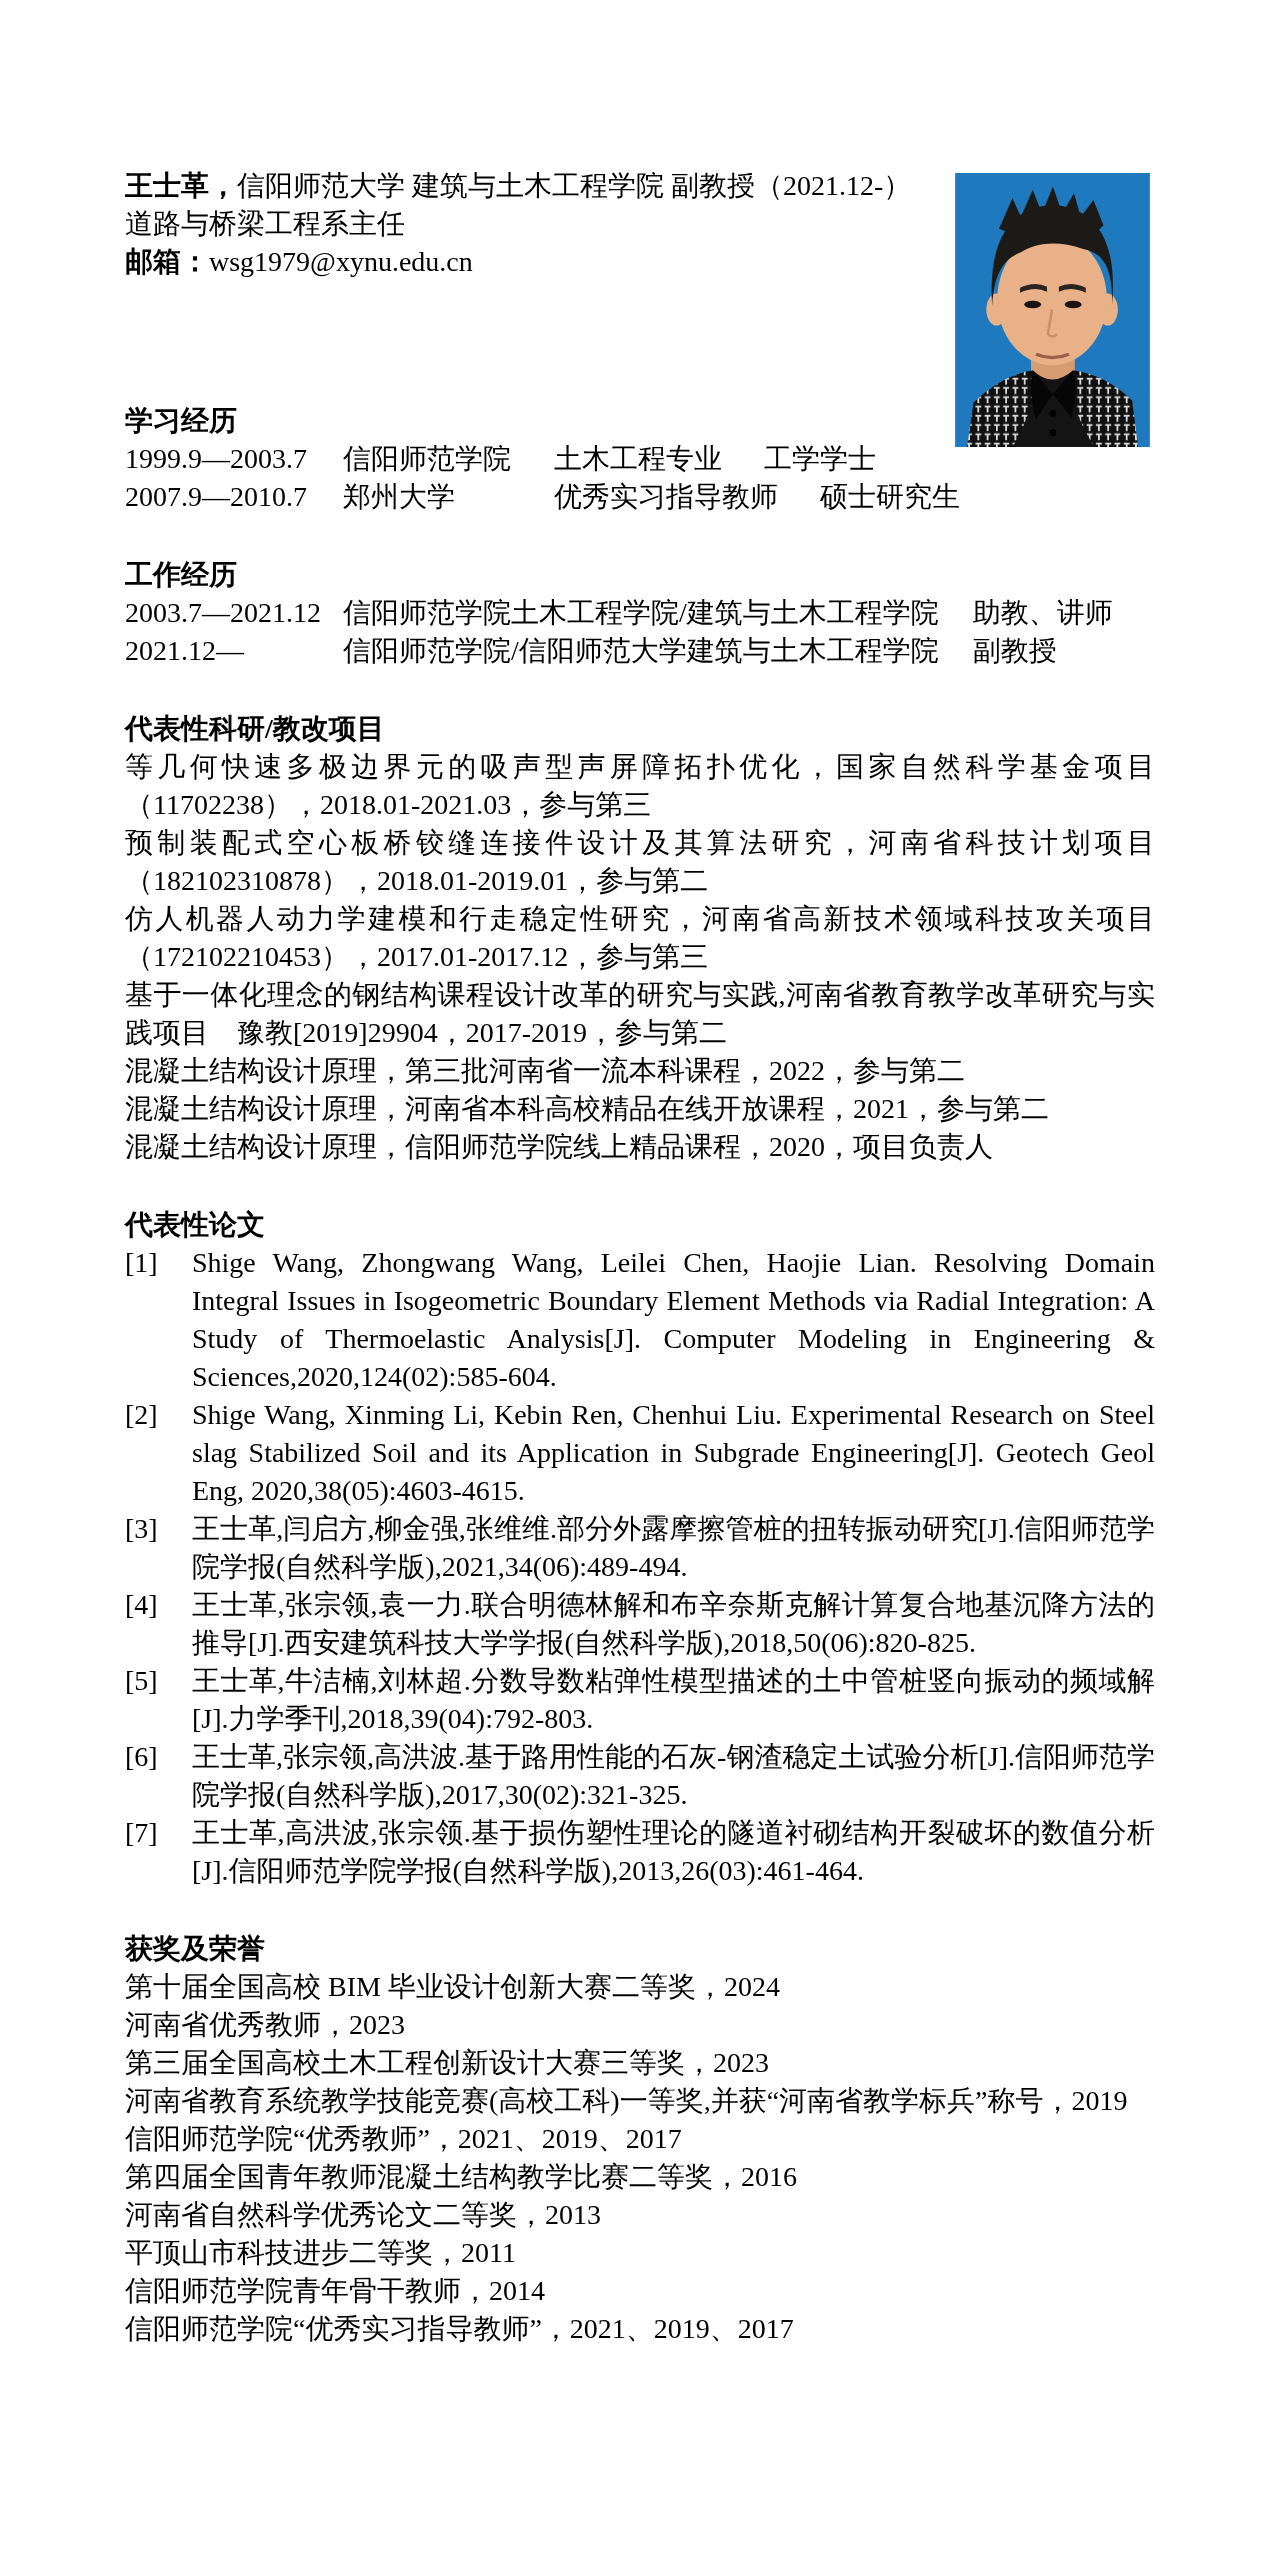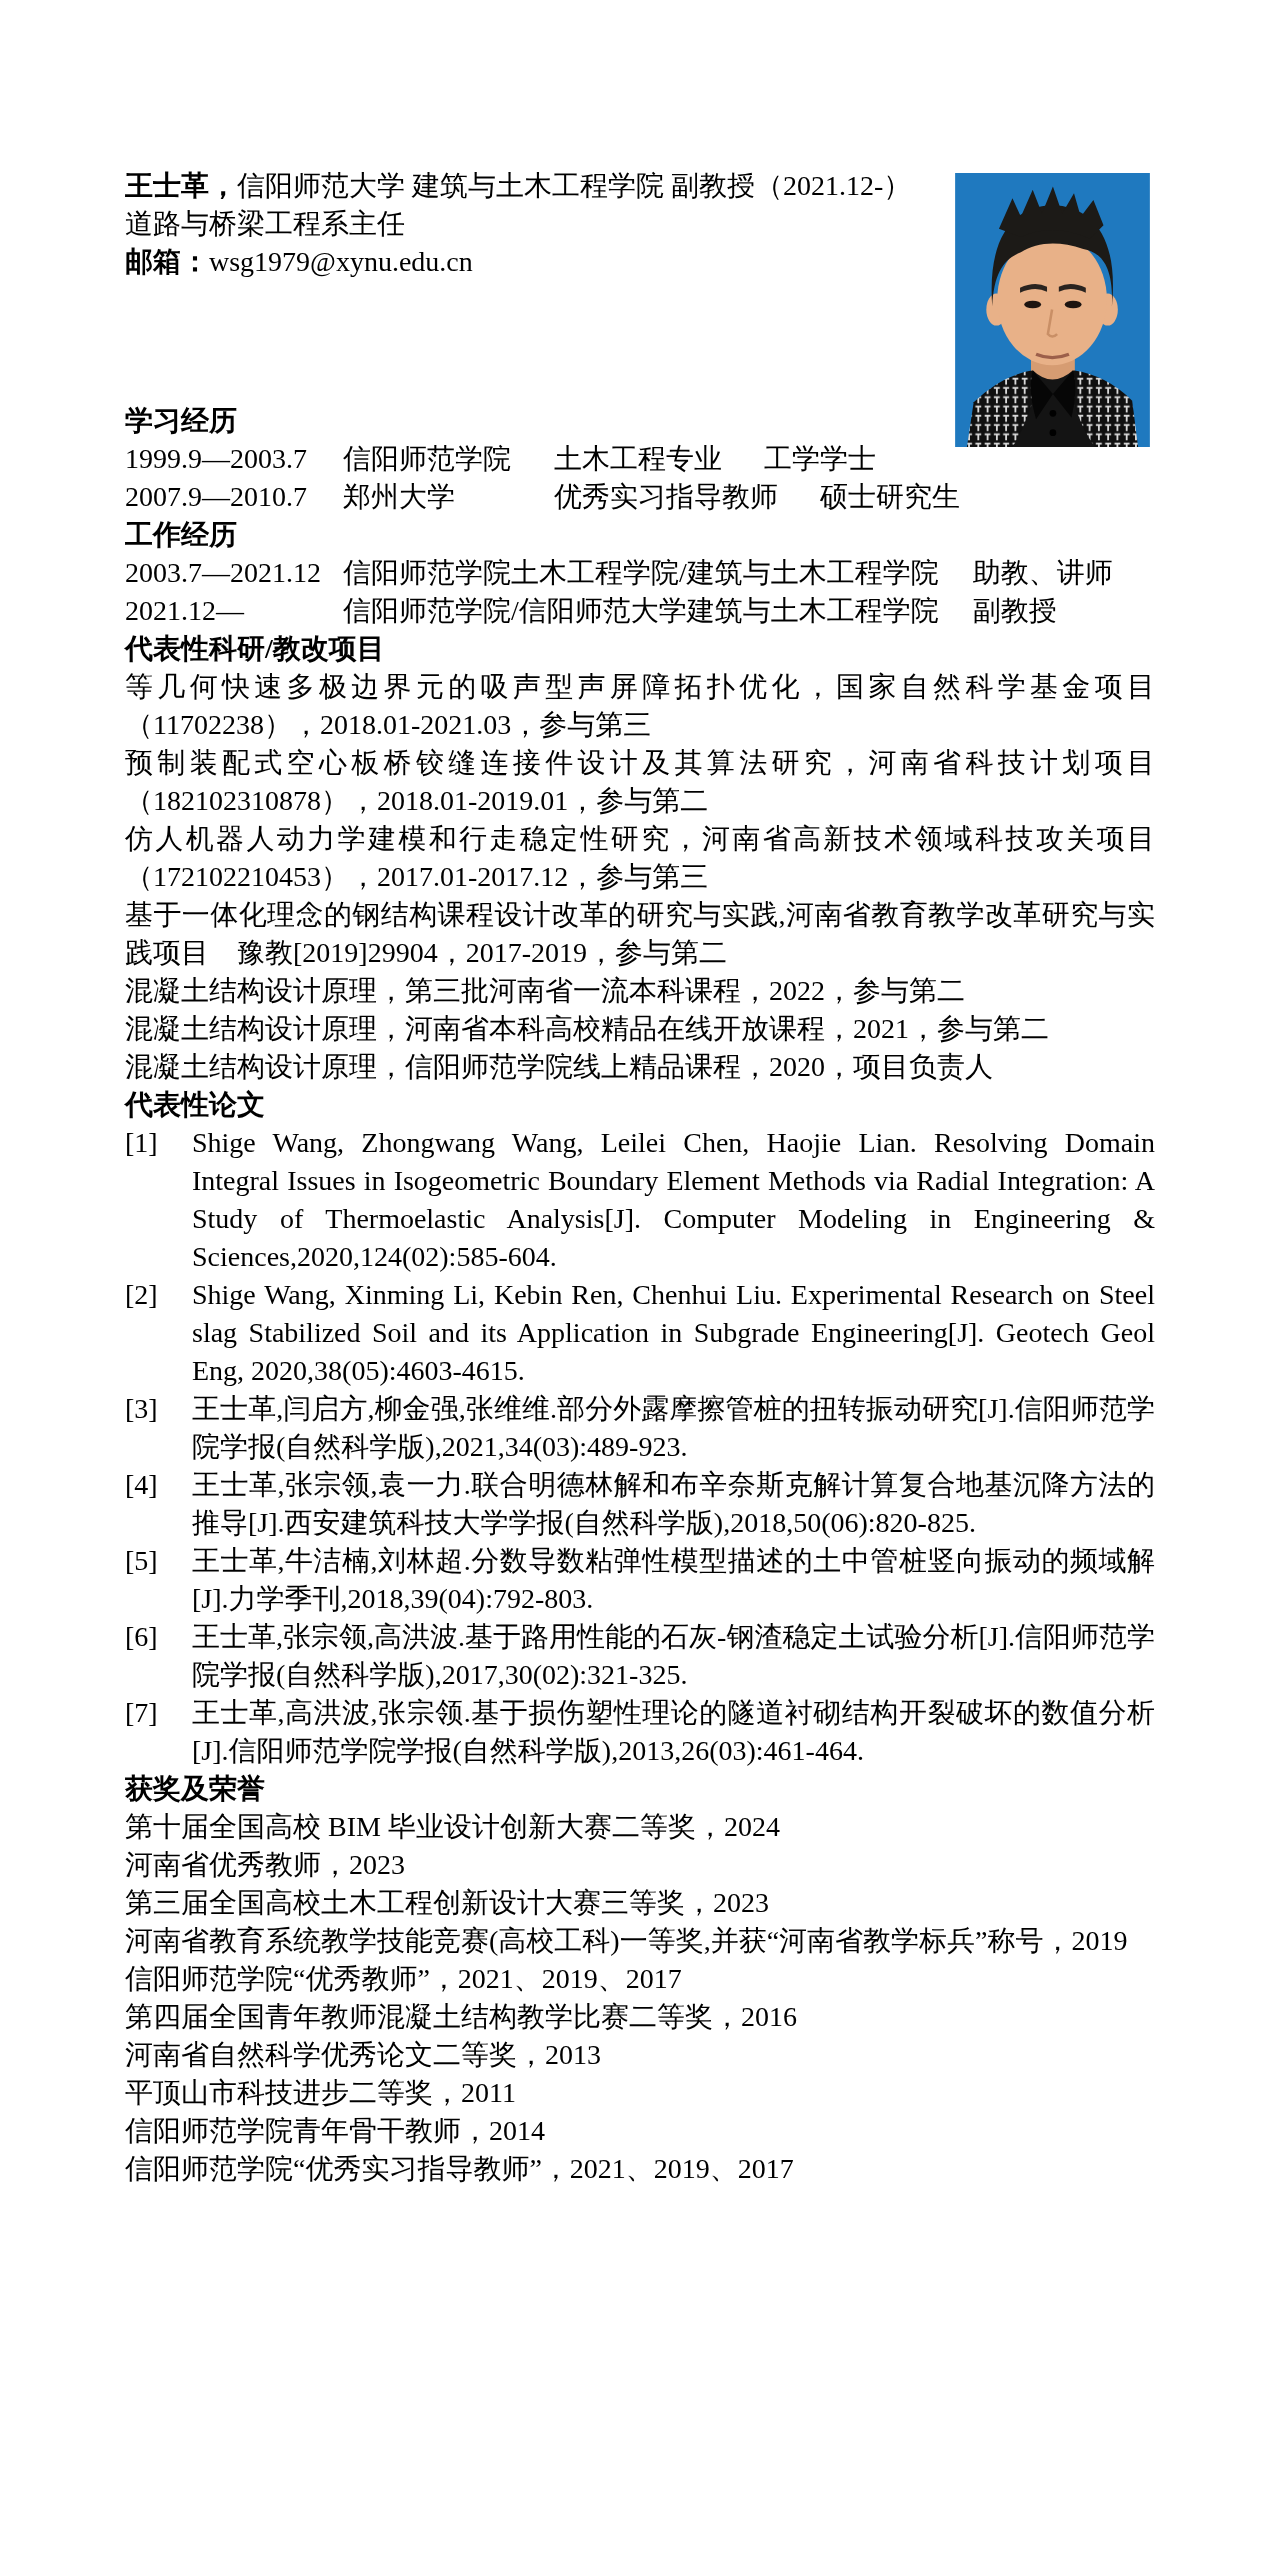--- a/index.html
+++ b/index.html
@@ -21,21 +21,21 @@
     width:1030px;
   }
   p{margin:0;}
   .b{font-weight:bold;}
   .section-title{
     font-weight:bold;
     font-size:28px;
     margin:0;
     line-height:38px;
   }
-  .sec{}
+  .sec{margin-top:40px;}
   .sec-edu{margin-top:121px;}
   .para{text-align:justify;}
   .row{display:flex;}
   .col-period{width:218px;flex:none;}
   .col-school{width:211px;flex:none;}
   .col-degree{margin-left:42px;}
   .work-pos{margin-left:34px;text-align:right;}
   .paper{display:flex;}
   .paper-idx{width:67px;flex:none;}
   .paper-text{flex:1;text-align:justify;}
@@ -149,21 +149,21 @@
       <div class="paper">
         <span class="paper-idx">[1]</span>
         <div class="paper-text">Shige Wang, Zhongwang Wang, Leilei Chen, Haojie Lian. Resolving Domain Integral Issues in Isogeometric Boundary Element Methods via Radial Integration: A Study of Thermoelastic Analysis[J]. Computer Modeling in Engineering &amp; Sciences,2020,124(02):585-604.</div>
       </div>
       <div class="paper">
         <span class="paper-idx">[2]</span>
         <div class="paper-text">Shige Wang, Xinming Li, Kebin Ren, Chenhui Liu. Experimental Research on Steel slag Stabilized Soil and its Application in Subgrade Engineering[J]. Geotech Geol Eng, 2020,38(05):4603-4615.</div>
       </div>
       <div class="paper">
         <span class="paper-idx">[3]</span>
-        <div class="paper-text">王士革,闫启方,柳金强,张维维.部分外露摩擦管桩的扭转振动研究[J].信阳师范学院学报(自然科学版),2021,34(03):489-923.</div>
+        <div class="paper-text">王士革,闫启方,柳金强,张维维.部分外露摩擦管桩的扭转振动研究[J].信阳师范学院学报(自然科学版),2021,34(06):489-494.</div>
       </div>
       <div class="paper">
         <span class="paper-idx">[4]</span>
         <div class="paper-text">王士革,张宗领,袁一力.联合明德林解和布辛奈斯克解计算复合地基沉降方法的推导[J].西安建筑科技大学学报(自然科学版),2018,50(06):820-825.</div>
       </div>
       <div class="paper">
         <span class="paper-idx">[5]</span>
         <div class="paper-text">王士革,牛洁楠,刘林超.分数导数粘弹性模型描述的土中管桩竖向振动的频域解[J].力学季刊,2018,39(04):792-803.</div>
       </div>
       <div class="paper">

